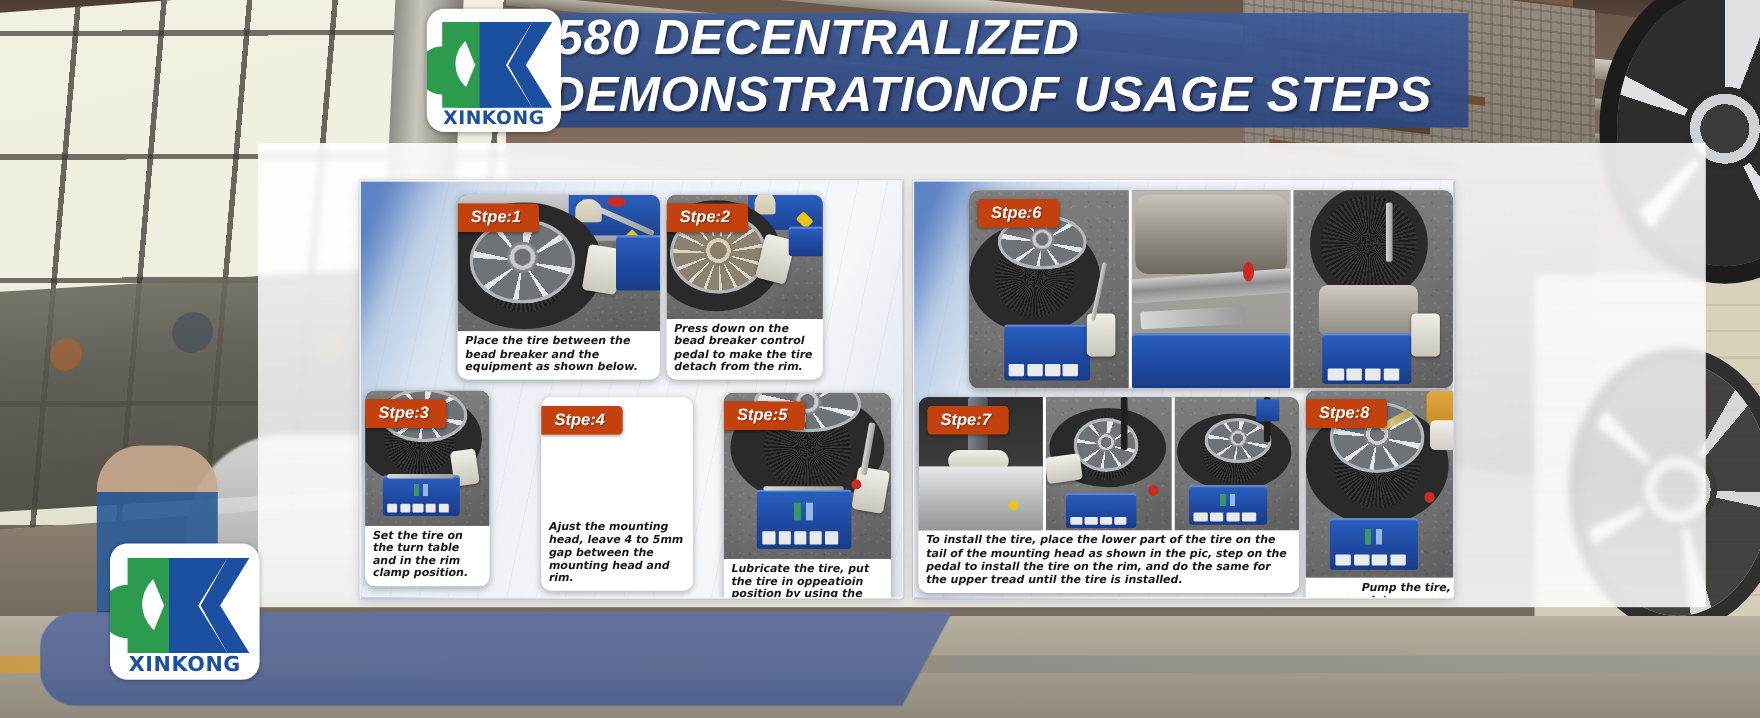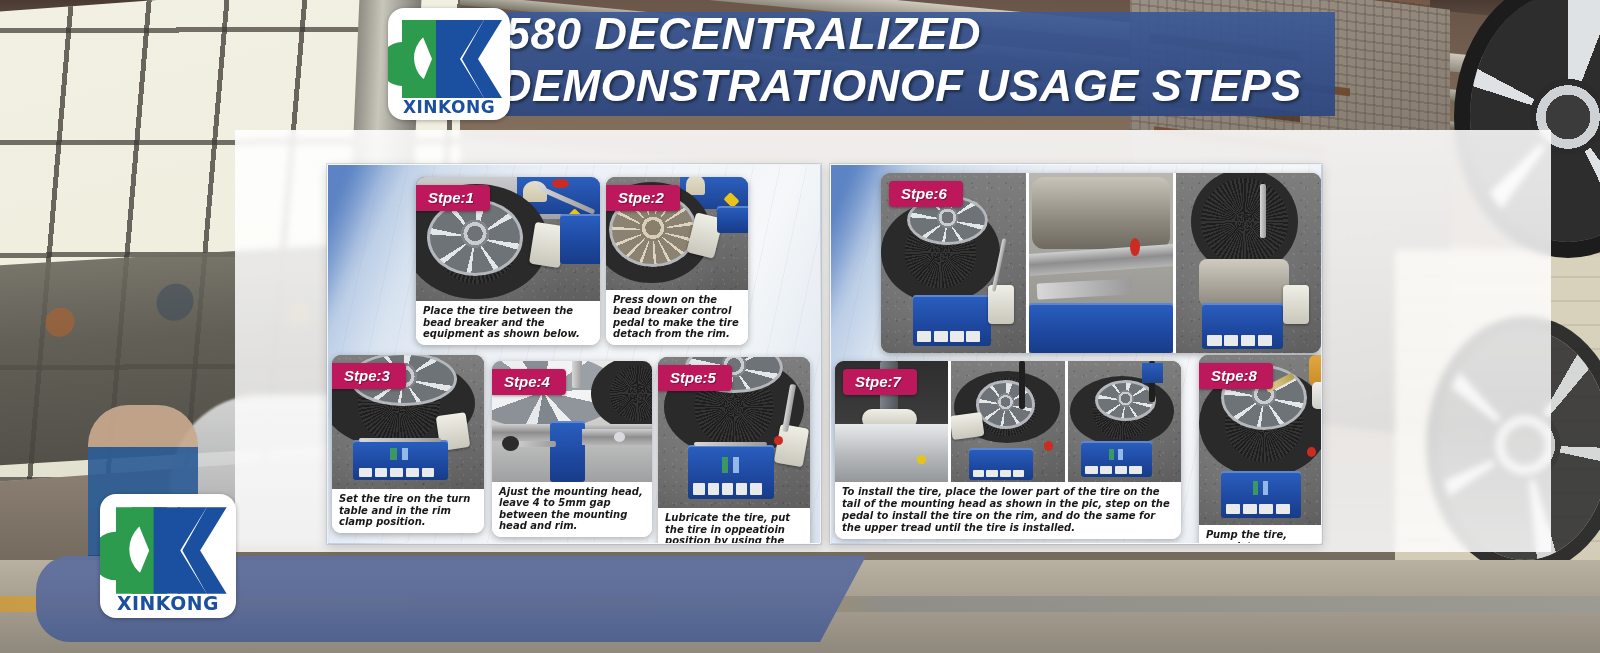--- a/index.html
+++ b/index.html
@@ -205,21 +205,21 @@
   .caption {
     background:#fff; color:#181818;
     font-size:10px; line-height:11.6px; font-weight:bold; font-style:italic;
     padding:4px 6px 5px 7px;
     font-family:"DejaVu Sans", sans-serif;
   }
   .caption.wide { font-size:10px; line-height:12px; }
 
   .badge {
     position:absolute; left:0; top:8px; z-index:6;
-    background:#be185d;
+    background:#c2410c;
     color:#fff; font-weight:bold; font-style:italic;
     font-size:15px; line-height:15px; padding:5px 16px 6px 12px;
     border-radius:0 4px 4px 0;
     text-shadow:1px 1px 1px rgba(0,0,0,.35);
     box-shadow:0 1px 3px rgba(0,0,0,.35);
     white-space:nowrap;
   }
   .badge.inset { left:8px; border-radius:4px; }
 
   
@@ -357,21 +357,21 @@
       <div class="rim" style="left:2%;top:14%;width:62%;height:66%;
            background:radial-gradient(circle at 50% 47%,#8a7f6a 0 13%,#d8cfba 13% 19%,#8a7f6a 19% 23%,transparent 23%),
            conic-gradient(from 6deg,#ded5c0 0 5deg,#8c8271 5deg 24deg,#ded5c0 24deg 29deg,#8c8271 29deg 48deg,#ded5c0 48deg 53deg,#8c8271 53deg 72deg,#ded5c0 72deg 77deg,#8c8271 77deg 96deg,#ded5c0 96deg 101deg,#8c8271 101deg 120deg,#ded5c0 120deg 125deg,#8c8271 125deg 144deg,#ded5c0 144deg 149deg,#8c8271 149deg 168deg,#ded5c0 168deg 173deg,#8c8271 173deg 192deg,#ded5c0 192deg 197deg,#8c8271 197deg 216deg,#ded5c0 216deg 221deg,#8c8271 221deg 240deg,#ded5c0 240deg 245deg,#8c8271 245deg 264deg,#ded5c0 264deg 269deg,#8c8271 269deg 288deg,#ded5c0 288deg 293deg,#8c8271 293deg 312deg,#ded5c0 312deg 317deg,#8c8271 317deg 336deg,#ded5c0 336deg 341deg,#8c8271 341deg 360deg);"></div>
       <div class="bead-arm" style="left:60%;top:34%;width:20%;height:36%;transform:rotate(14deg);"></div>
       <div class="machine-blue" style="left:78%;top:26%;width:26%;height:24%;"></div>
     </div>
     <div class="badge">Stpe:2</div>
     <div class="caption">Press down on the bead breaker control pedal to make the tire detach from the rim.</div>
   </div>
 
-  <div class="card" style="left:4px; top:190px; width:152px; height:178px;">
+  <div class="card" style="left:4px; top:190px; width:113px; height:178px;">
     <div class="shot">
       <div class="ph floor-gray"></div>
         <div class="noise"></div>
       <div class="tire" style="left:-6%;top:2%;width:100%;height:68%;"></div>
       <div class="rim" style="left:12%;top:-2%;width:70%;height:40%;"></div>
       <div class="bead-arm" style="left:70%;top:44%;width:20%;height:26%;transform:rotate(-8deg);"></div>
       <div class="machine-blue" style="left:14%;top:63%;width:62%;height:30%;">
         <div class="mini-logo"></div>
         <div class="btns">
             <i></i>
@@ -380,21 +380,21 @@
             <i></i>
             <i></i>
           </div>
       </div>
       <div class="rod" style="left:18%;top:62%;width:54%;height:3%;"></div>
     </div>
     <div class="badge">Stpe:3</div>
     <div class="caption">Set the tire on the turn table and in the rim clamp position.</div>
   </div>
 
-  <div class="card" style="left:164px; top:196px; width:160px; height:176px;">
+  <div class="card" style="left:164px; top:196px; width:138px; height:176px;align-items:flex-end;">
     <div class="shot">
       <div class="ph" style="background:linear-gradient(180deg,#e8e8e6,#cfcfcd 48%,#9fa0a2);"></div>
       <div class="rim" style="left:-16%;top:-6%;width:96%;height:62%;
            background:conic-gradient(from 40deg,#f2f3f4 0 16deg,#9aa0a6 16deg 48deg,#f2f3f4 48deg 62deg,#8f959b 62deg 96deg,#eceef0 96deg 112deg,#7f868c 112deg 150deg,#e6e9eb 150deg 168deg,#8b9197 168deg 210deg,#f0f1f3 210deg 226deg,#959ba1 226deg 266deg,#eceef0 266deg 286deg,#888e94 286deg 330deg,#f2f3f4 330deg 360deg);
            box-shadow:none;"></div>
       <div class="tire" style="left:62%;top:-4%;width:58%;height:62%;"></div>
       <div class="rod" style="left:50%;top:-4%;width:6%;height:26%;"></div>
       <div class="metal-bar" style="left:0;top:52%;width:100%;height:14%;"></div>
       <div class="machine-blue" style="left:36%;top:50%;width:22%;height:50%;"></div>
       <div class="rod" style="left:10%;top:66%;width:30%;height:5%;"></div>
@@ -525,21 +525,21 @@
             </div>
         </div>
         <div class="rod" style="left:72%;top:0;width:5%;height:34%;background:#1f1f1f;"></div>
         <div class="col-blue-frame" style="left:66%;top:2%;width:18%;height:16%;"></div>
       </div>
     </div>
     <div class="badge inset">Stpe:7</div>
     <div class="caption wide">To install the tire, place the lower part of the tire on the tail of the mounting head as shown in the pic, step on the pedal to install the tire on the rim, and do the same for the upper tread until the tire is installed.</div>
   </div>
 
-  <div class="card" style="left:368px; top:190px; width:138px; height:237px;">
+  <div class="card" style="left:356px; top:190px; width:138px; height:237px;text-align:right;">
     <div class="shot">
       <div class="ph floor-gray"></div>
         <div class="noise"></div>
       <div class="tire" style="left:0%;top:8%;width:94%;height:64%;"></div>
       <div class="rim" style="left:16%;top:6%;width:62%;height:38%;"></div>
       <div class="rod" style="left:48%;top:14%;width:22%;height:4%;transform:rotate(-28deg);background:linear-gradient(90deg,#e6d79a,#b59f4f);"></div>
       <div class="machine-blue" style="left:16%;top:68%;width:58%;height:28%;">
         <div class="mini-logo"></div>
         <div class="btns">
             <i></i>

